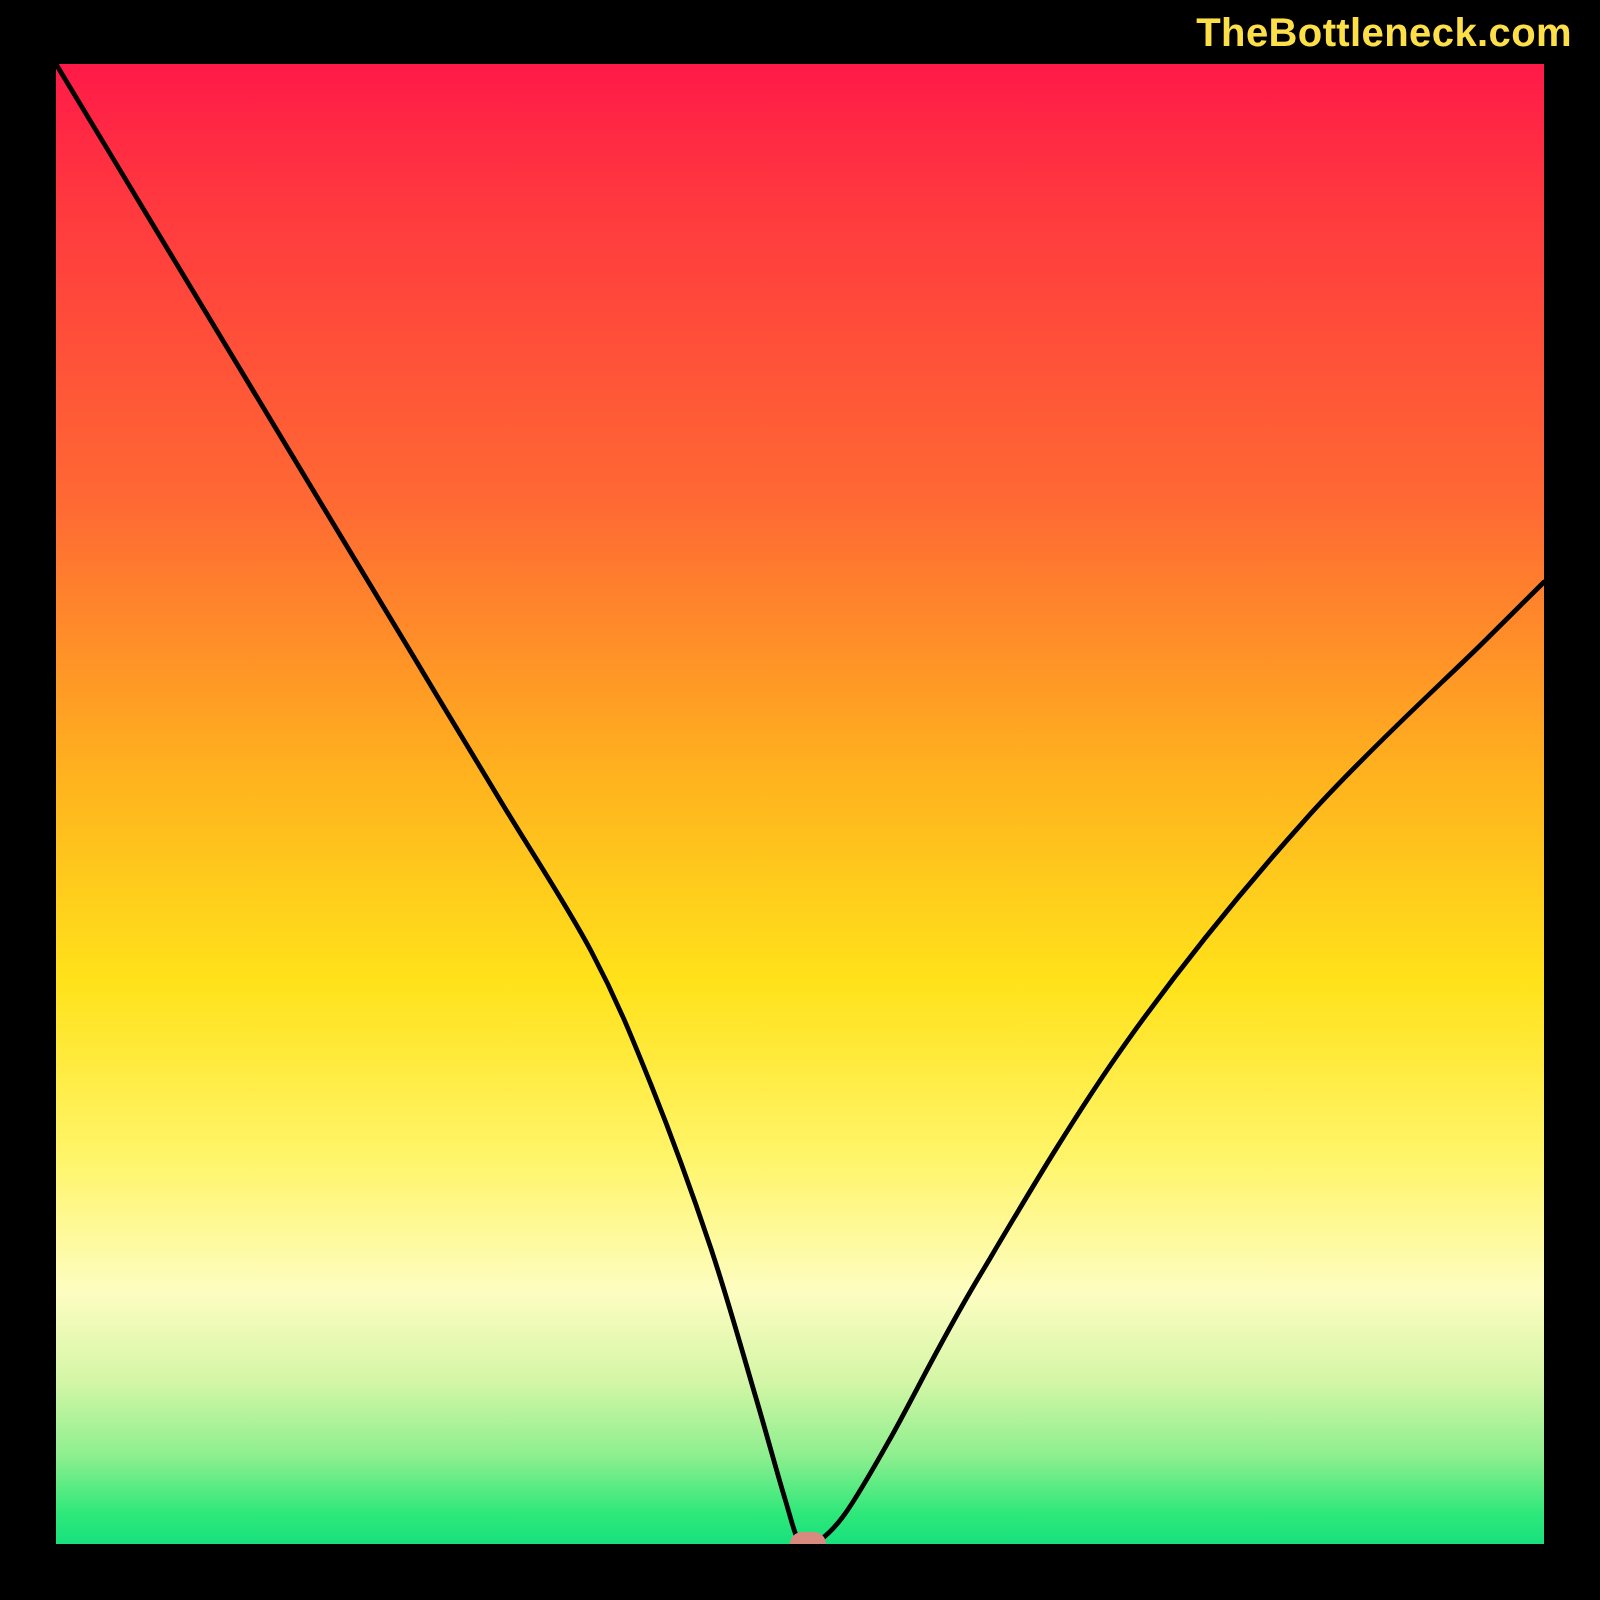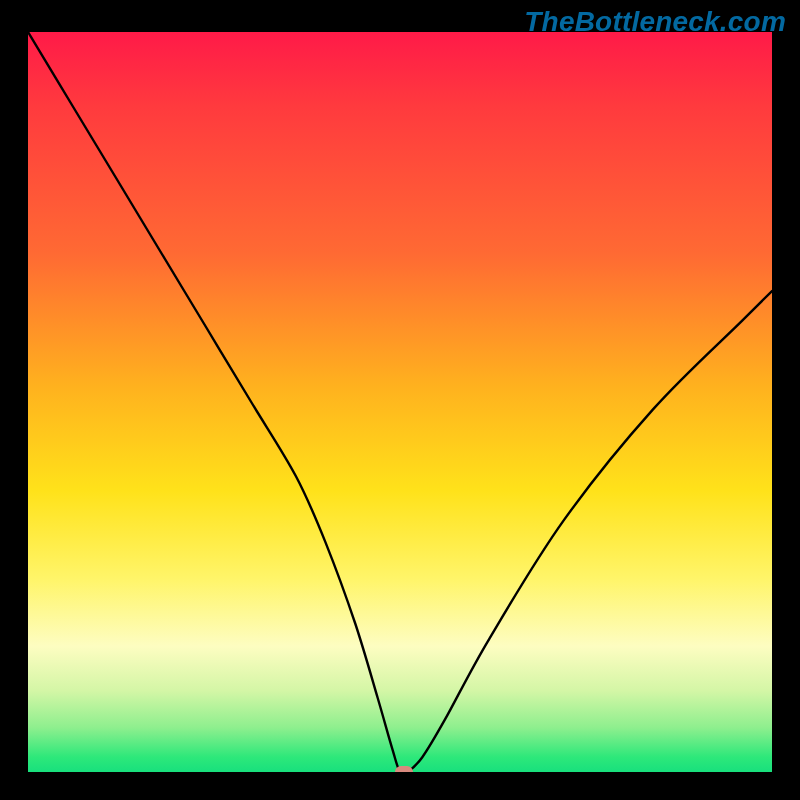--- a/index.html
+++ b/index.html
@@ -65,26 +65,25 @@
     height: 12px;
     border-radius: 6px / 6px;
     background: #d88a7e;
     transform: translate(-50%, -50%);
   }
   .watermark {
     position: absolute;
     top: 6px;
     right: 14px;
     font-family: Arial, Helvetica, sans-serif;
-    font-size: 28px;
+    font-size: 20px;
     font-weight: 600;
-    color: #0369a1;
+    color: #fde047;
     letter-spacing: 0.2px;
     user-select: none;
-    font-style: italic;
   }
 </style>
 </head>
 <body>
 
 <div class="frame">
 
   <div class="plot-area">
     <div class="gradient"></div>
 

